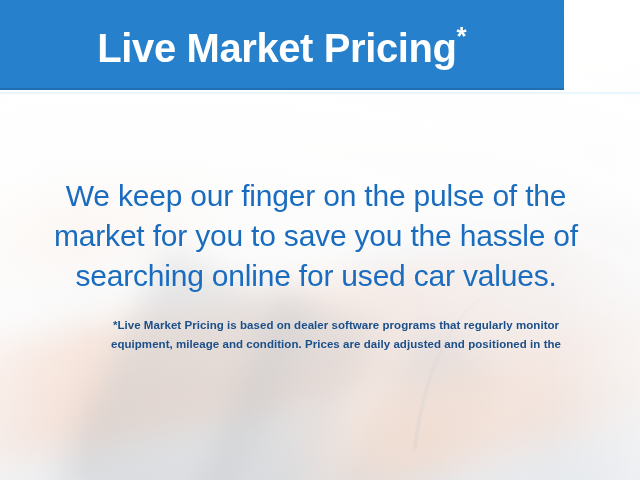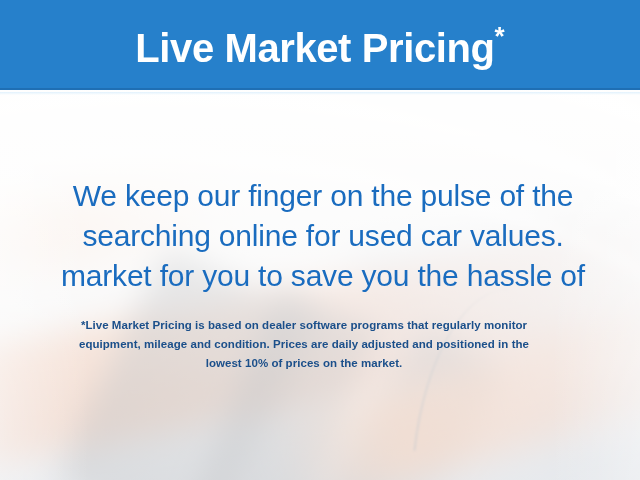--- a/index.html
+++ b/index.html
@@ -225,21 +225,21 @@
       rgba(255,255,255,0.00) 14%,
       rgba(255,255,255,0.00) 86%,
       rgba(255,255,255,0.34) 100%);
   }
 
   
   #header-band {
     position: absolute;
     left: 0;
     top: 0;
-    width: 640px;
+    width: 564px;
     height: 90px;
     background: #2680cb;
     border-bottom: 2px solid #1f6fb4;
     box-sizing: border-box;
     display: flex;
     align-items: center;
     justify-content: center;
     z-index: 5;
   }
 
@@ -277,39 +277,39 @@
     position: absolute;
     left: 0;
     top: 90px;
     width: 640px;
     height: 390px;
     z-index: 4;
   }
 
   #headline {
     position: absolute;
-    left: 25px;
+    left: 18px;
     top: 86px;
     width: 596px;
     text-align: center;
     color: #1a6cbf;
     font-size: 30px;
     font-weight: normal;
     line-height: 40px;
     letter-spacing: -0.2px;
   }
 
   #headline .hl-line {
     display: block;
     white-space: nowrap;
   }
 
   #disclaimer {
     position: absolute;
-    left: 8px;
+    left: 40px;
     top: 226px;
     width: 592px;
     text-align: center;
     color: #1b4f8a;
     font-size: 11.5px;
     font-weight: bold;
     line-height: 19px;
     letter-spacing: 0.05px;
   }
 
@@ -343,25 +343,24 @@
 
   <div id="header-band">
     <div id="header-title"><span>Live Market Pricing</span><span class="star">*</span></div>
   </div>
   <div id="band-shine"></div>
 
   <div id="content">
 
     <div id="headline">
       <span class="hl-line">We keep our finger on the pulse of the</span>
+      <span class="hl-line">market for you to save you the hassle of</span>
       <span class="hl-line">searching online for used car values.</span>
-      <span class="hl-line">market for you to save you the hassle of</span>
     </div>
 
     <div id="disclaimer">
       <span class="fp-line">*Live Market Pricing is based on dealer software programs that regularly monitor</span>
       <span class="fp-line">equipment, mileage and condition. Prices are daily adjusted and positioned in the</span>
-      <span class="fp-line">lowest 10% of prices on the market.</span>
     </div>
 
   </div>
 
 </div>
 
 </body></html>

